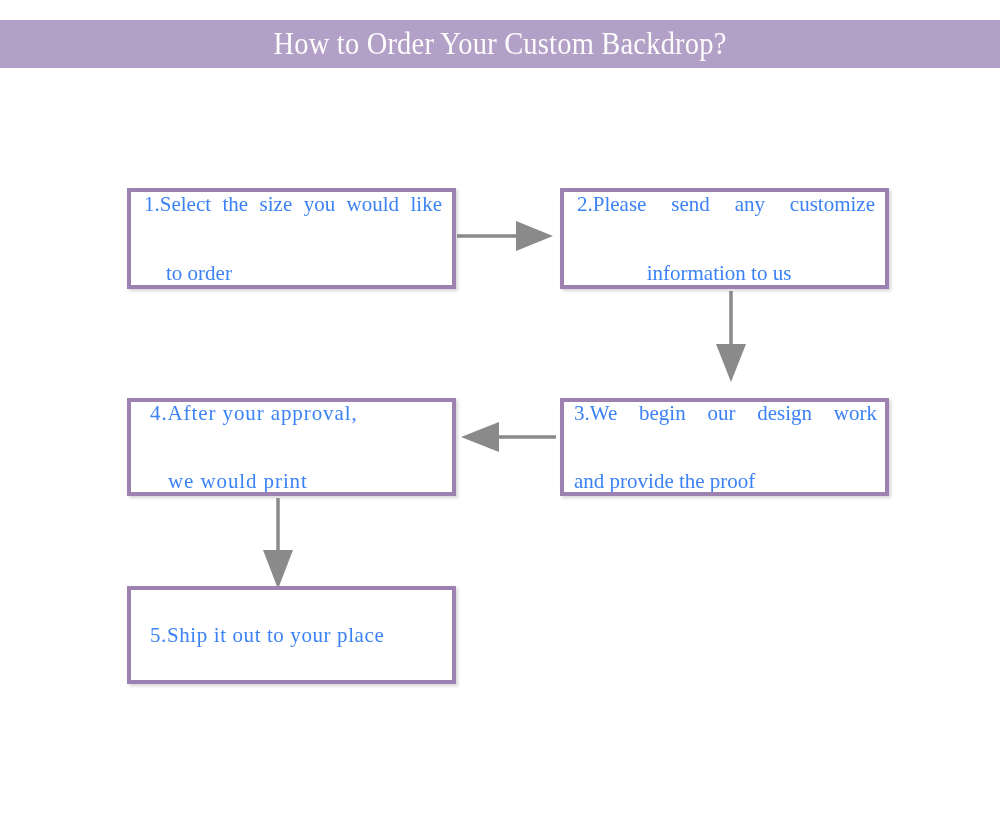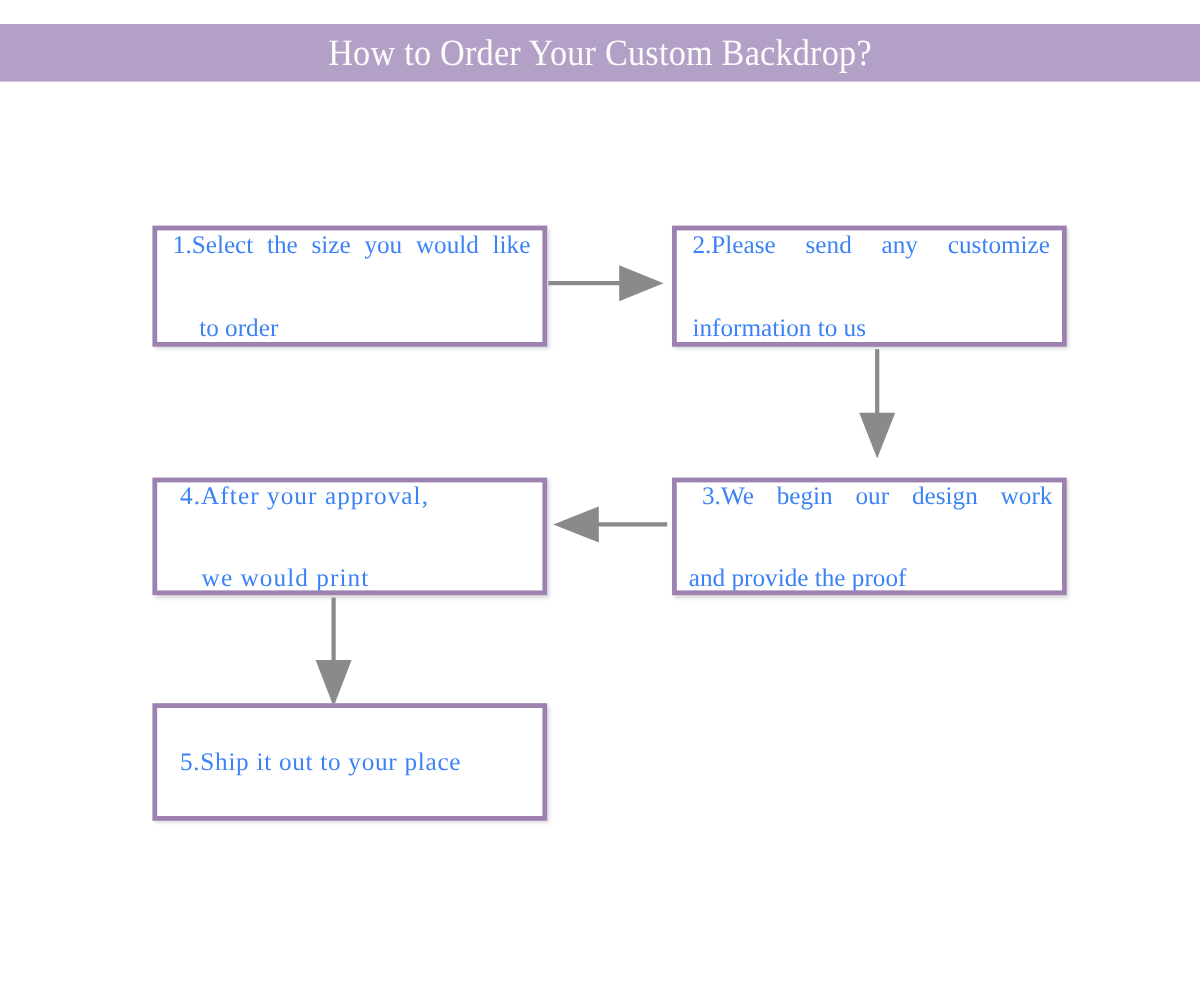--- a/index.html
+++ b/index.html
@@ -77,24 +77,24 @@
   #box-4 { left: 127px; top: 398px; width: 329px; height: 98px;  }
   #box-5 { left: 127px; top: 586px; width: 329px; height: 98px;  }
 
   
   #box-1 .box-text { padding: 0 10px 0 13px; }
   #box-1 .ln.l1 { text-align: justify; text-align-last: justify; }
   #box-1 .ln.l2 { padding-left: 22px; }
 
   #box-2 .box-text { padding: 0 10px 0 13px; }
   #box-2 .ln.l1 { text-align: justify; text-align-last: justify; }
-  #box-2 .ln.l2 { text-align: left; padding-right: 14px; }
+  #box-2 .ln.l2 { text-align: center; padding-right: 14px; }
 
   #box-3 .box-text { padding: 0 8px 0 10px; }
-  #box-3 .ln.l1 { text-align: justify; text-align-last: justify; margin-left: 11px; }
+  #box-3 .ln.l1 { text-align: justify; text-align-last: justify; }
   #box-3 .ln.l2 { text-align: left; }
 
   #box-4 .box-text { padding: 0 10px 0 19px; }
   #box-4 .ln.l1 { letter-spacing: 0.9px; }
   #box-4 .ln.l2 { padding-left: 18px; letter-spacing: 0.9px; }
 
   #box-5 .box-text { padding: 0 10px 0 19px; letter-spacing: 0.6px; }
 
   
   #arrows {

